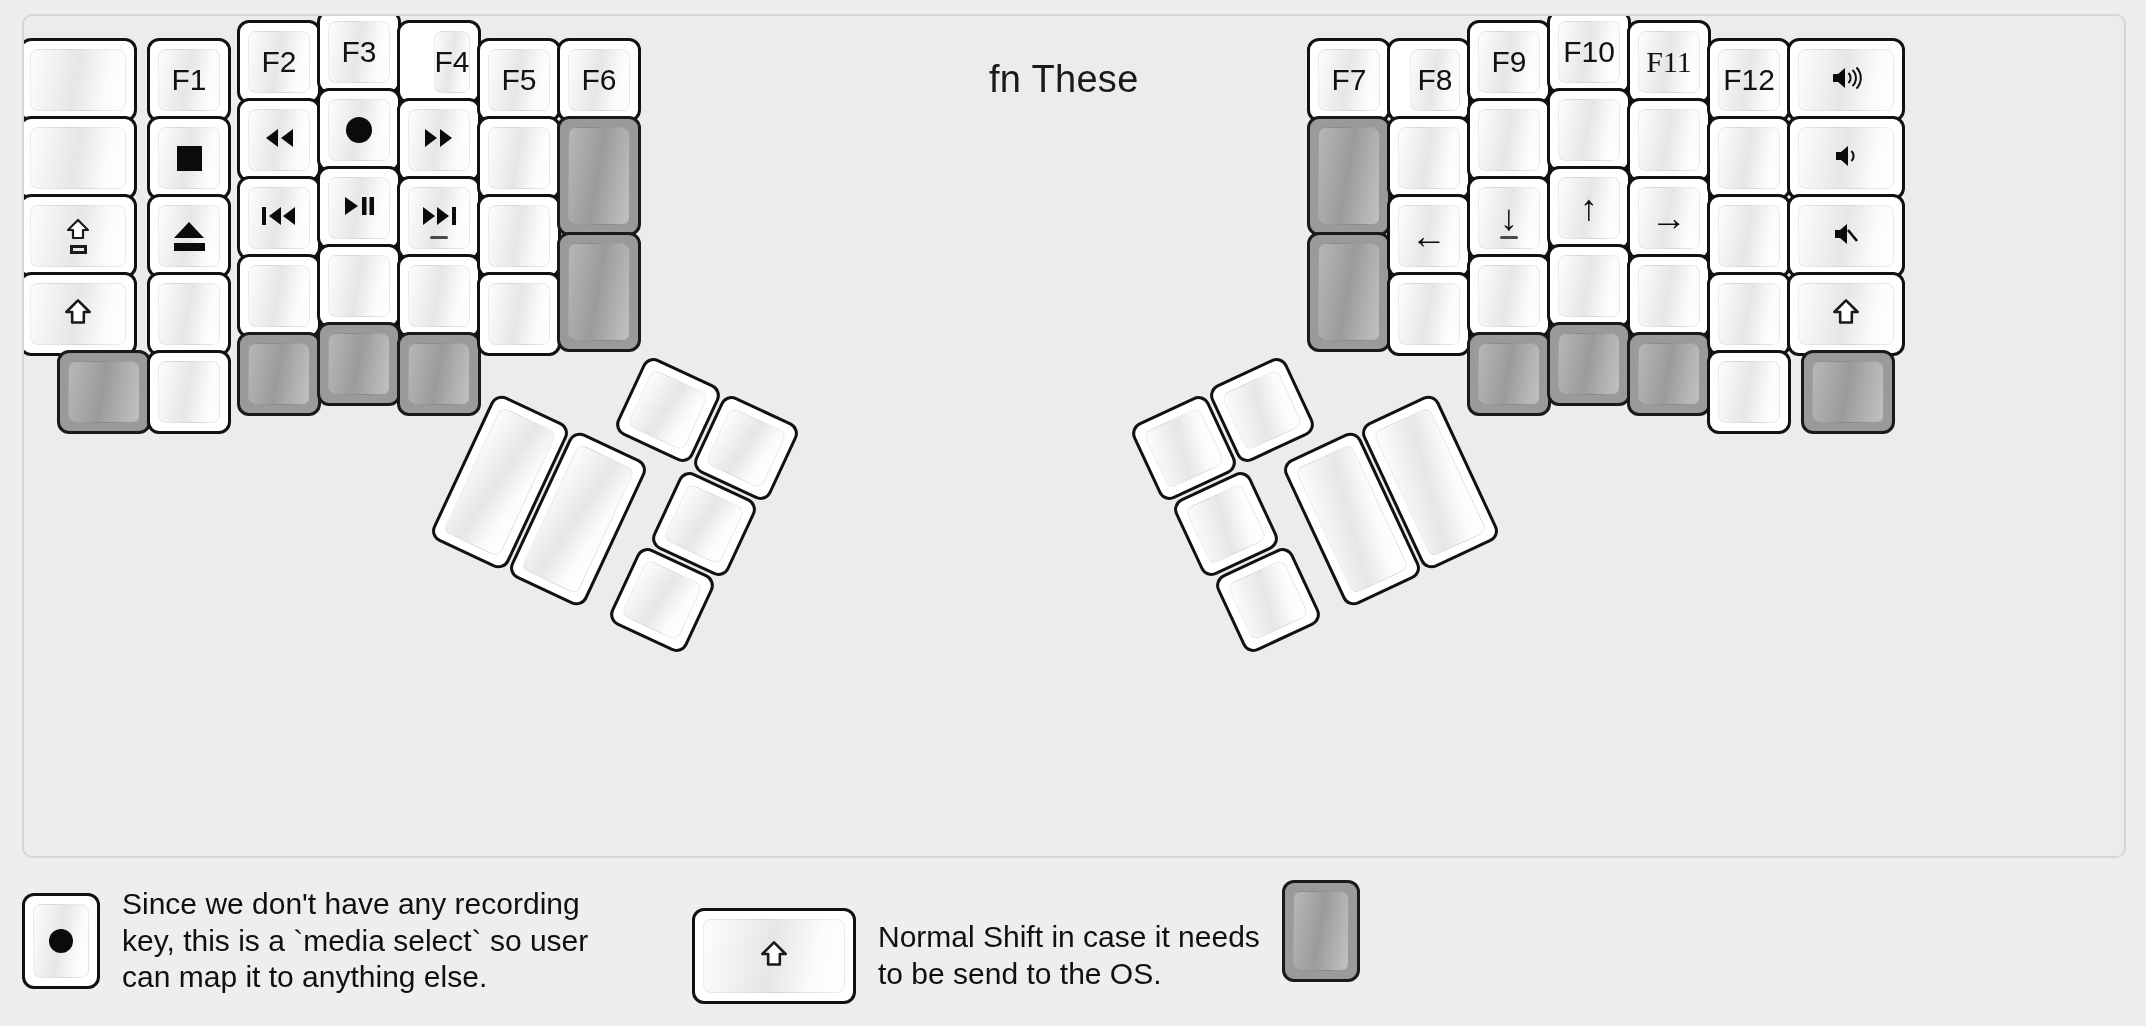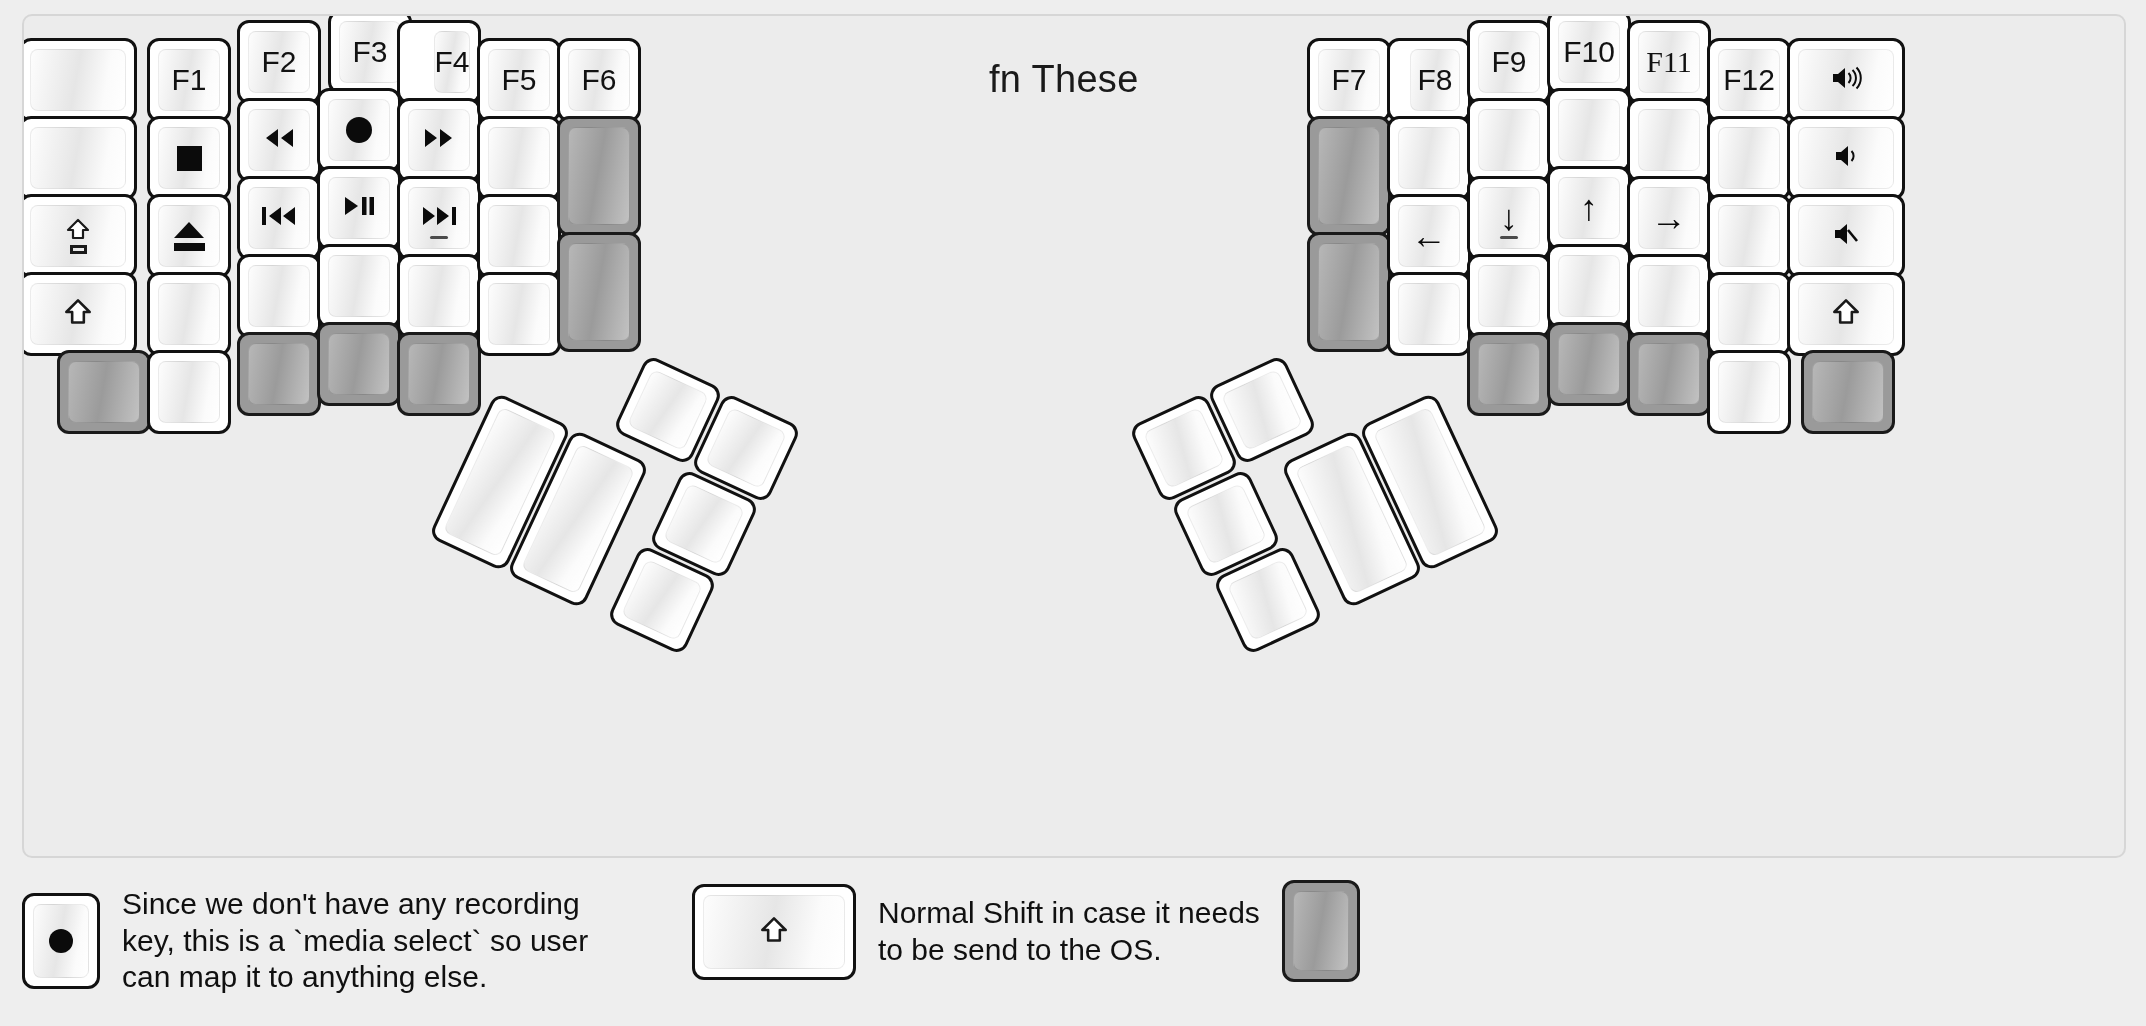--- a/index.html
+++ b/index.html
@@ -188,21 +188,21 @@
               </svg></span>
           </div>
         </div>
       <div class="key" style="left:213px;top:238px;width:84px;height:84px;">
         <div class="cap"></div>
         </div>
       <div class="key trans" style="left:213px;top:316px;width:84px;height:84px;">
         <div class="cap"></div>
         </div>
 
-      <div class="key" style="left:293px;top:-6px;width:84px;height:84px;margin-left:11px;">
+      <div class="key" style="left:293px;top:-6px;width:84px;height:84px;">
         <div class="cap">
           <span class="lbl">F3</span>
           </div>
         </div>
       <div class="key" style="left:293px;top:72px;width:84px;height:84px;">
         <div class="cap">
           <span class="dot"></span>
           </div>
         </div>
       <div class="key" style="left:293px;top:150px;width:84px;height:84px;">
@@ -478,21 +478,21 @@
       <div class="legend-key" style="width:78px;height:96px;">
         <div class="cap">
           <span class="dot sm"></span>
           </div>
         </div>
       <div class="legend-text">Since we don't have any recording
 key, this is a `media select` so user
 can map it to anything else.</div>
     </div>
 
-    <div class="legend-item" style="left:670px;top:8px;justify-content:space-between;">
+    <div class="legend-item" style="left:670px;top:32px;justify-content:space-between;">
       <div class="legend-key" style="width:164px;height:96px;">
         <div class="cap">
           <span>
             <svg width="28" height="28" viewBox="0 0 24 24">
                 <path d="M12 2 L22 12 L17 12 L17 21 L7 21 L7 12 L2 12 Z" fill="#fff" stroke="#1a1a1a" stroke-width="2.2" stroke-linejoin="round"></path>
               </svg></span>
           </div>
         </div>
       <div class="legend-text">Normal Shift in case it needs
 to be send to the OS.</div>

